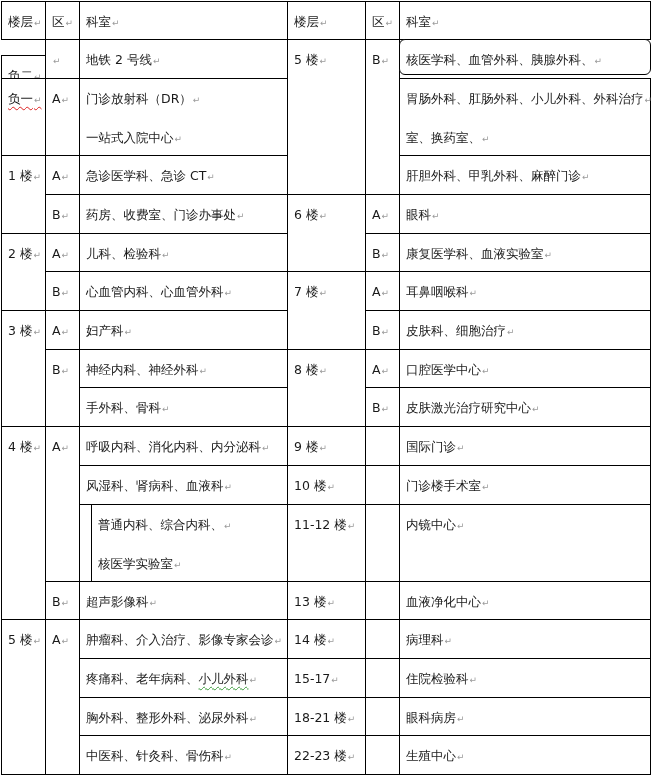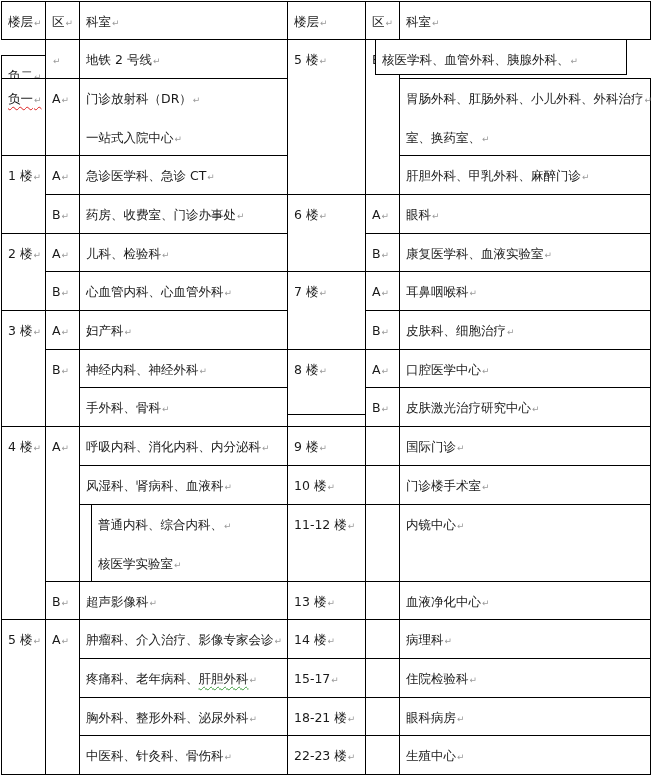--- a/index.html
+++ b/index.html
@@ -136,40 +136,40 @@
     </div>
   </div>
   <div class="cell" style="left:80px;top:582px;width:209px;height:39px;">
     <span class="txt">超声影像科<span class="mark">↵</span></span>
   </div>
   <div class="cell" style="left:80px;top:620px;width:209px;height:40px;">
     <span class="txt">肿瘤科、介入治疗、影像专家会诊<span class="mark">↵</span></span>
   </div>
   <div class="cell" style="left:80px;top:659px;width:209px;height:40px;">
     <span class="txt" style="left:6px;">
-      <span>疼痛科、老年病科、<span class="wavy-green">肝胆外科</span><span class="mark">↵</span></span>
+      <span>疼痛科、老年病科、<span class="wavy-green">小儿外科</span><span class="mark">↵</span></span>
     </span>
   </div>
   <div class="cell" style="left:80px;top:698px;width:209px;height:39px;">
     <span class="txt">胸外科、整形外科、泌尿外科<span class="mark">↵</span></span>
   </div>
   <div class="cell" style="left:80px;top:736px;width:209px;height:40px;">
     <span class="txt">中医科、针灸科、骨伤科<span class="mark">↵</span></span>
   </div>
 
   <div class="cell" style="left:288px;top:40px;width:79px;height:156px;">
     <span class="txt">5 楼<span class="mark">↵</span></span>
   </div>
   <div class="cell" style="left:288px;top:195px;width:79px;height:78px;">
     <span class="txt">6 楼<span class="mark">↵</span></span>
   </div>
   <div class="cell" style="left:288px;top:272px;width:79px;height:79px;">
     <span class="txt">7 楼<span class="mark">↵</span></span>
   </div>
-  <div class="cell" style="left:288px;top:350px;width:79px;height:66px;">
+  <div class="cell" style="left:288px;top:350px;width:79px;height:78px;">
     <span class="txt">8 楼<span class="mark">↵</span></span>
   </div>
   <div class="cell" style="left:288px;top:427px;width:79px;height:40px;">
     <span class="txt">9 楼<span class="mark">↵</span></span>
   </div>
   <div class="cell" style="left:288px;top:466px;width:79px;height:40px;padding-left:48px;">
     <span class="txt">10 楼<span class="mark">↵</span></span>
   </div>
   <div class="cell" style="left:288px;top:505px;width:79px;height:78px;">
     <span class="txt">11-12 楼<span class="mark">↵</span></span>
@@ -213,21 +213,21 @@
   </div>
   <div class="cell" style="left:366px;top:427px;width:35px;height:40px;"></div>
   <div class="cell" style="left:366px;top:466px;width:35px;height:40px;"></div>
   <div class="cell" style="left:366px;top:505px;width:35px;height:78px;"></div>
   <div class="cell" style="left:366px;top:582px;width:35px;height:39px;"></div>
   <div class="cell" style="left:366px;top:620px;width:35px;height:40px;"></div>
   <div class="cell" style="left:366px;top:659px;width:35px;height:40px;"></div>
   <div class="cell" style="left:366px;top:698px;width:35px;height:39px;"></div>
   <div class="cell" style="left:366px;top:736px;width:35px;height:40px;"></div>
 
-  <div class="cell" style="left:376px;top:40px;width:252px;height:36px;">
+  <div class="cell" style="left:400px;top:40px;width:252px;height:36px;border-radius:6px;">
     <span class="txt">核医学科、血管外科、胰腺外科、<span class="mark">↵</span></span>
   </div>
   <div class="cell" style="left:400px;top:79px;width:252px;height:78px;">
     <div class="txt" style="top:0;">
       <span class="line">胃肠外科、肛肠外科、小儿外科、外科治疗<span class="mark">↵</span></span>
       <span class="line">室、换药室、<span class="mark">↵</span></span>
     </div>
   </div>
   <div class="cell" style="left:400px;top:156px;width:252px;height:40px;">
     <span class="txt">肝胆外科、甲乳外科、麻醉门诊<span class="mark">↵</span></span>

